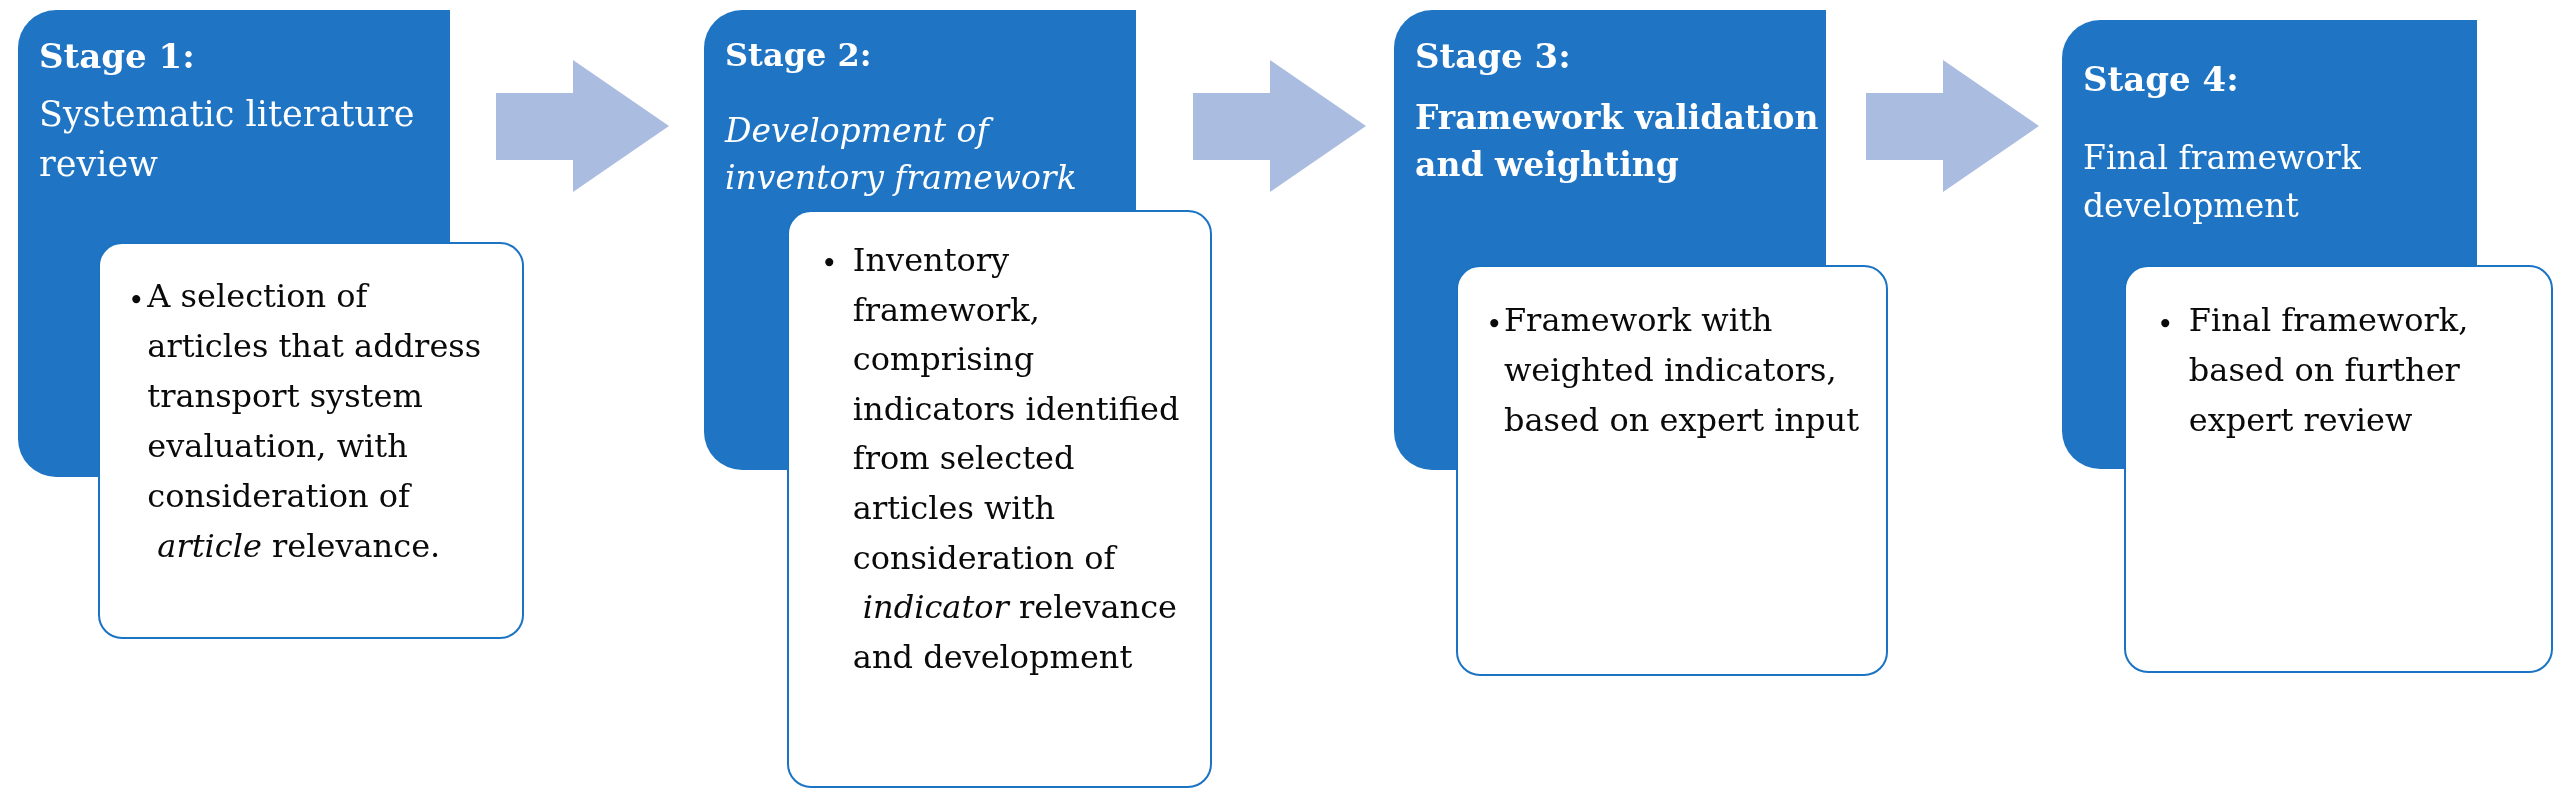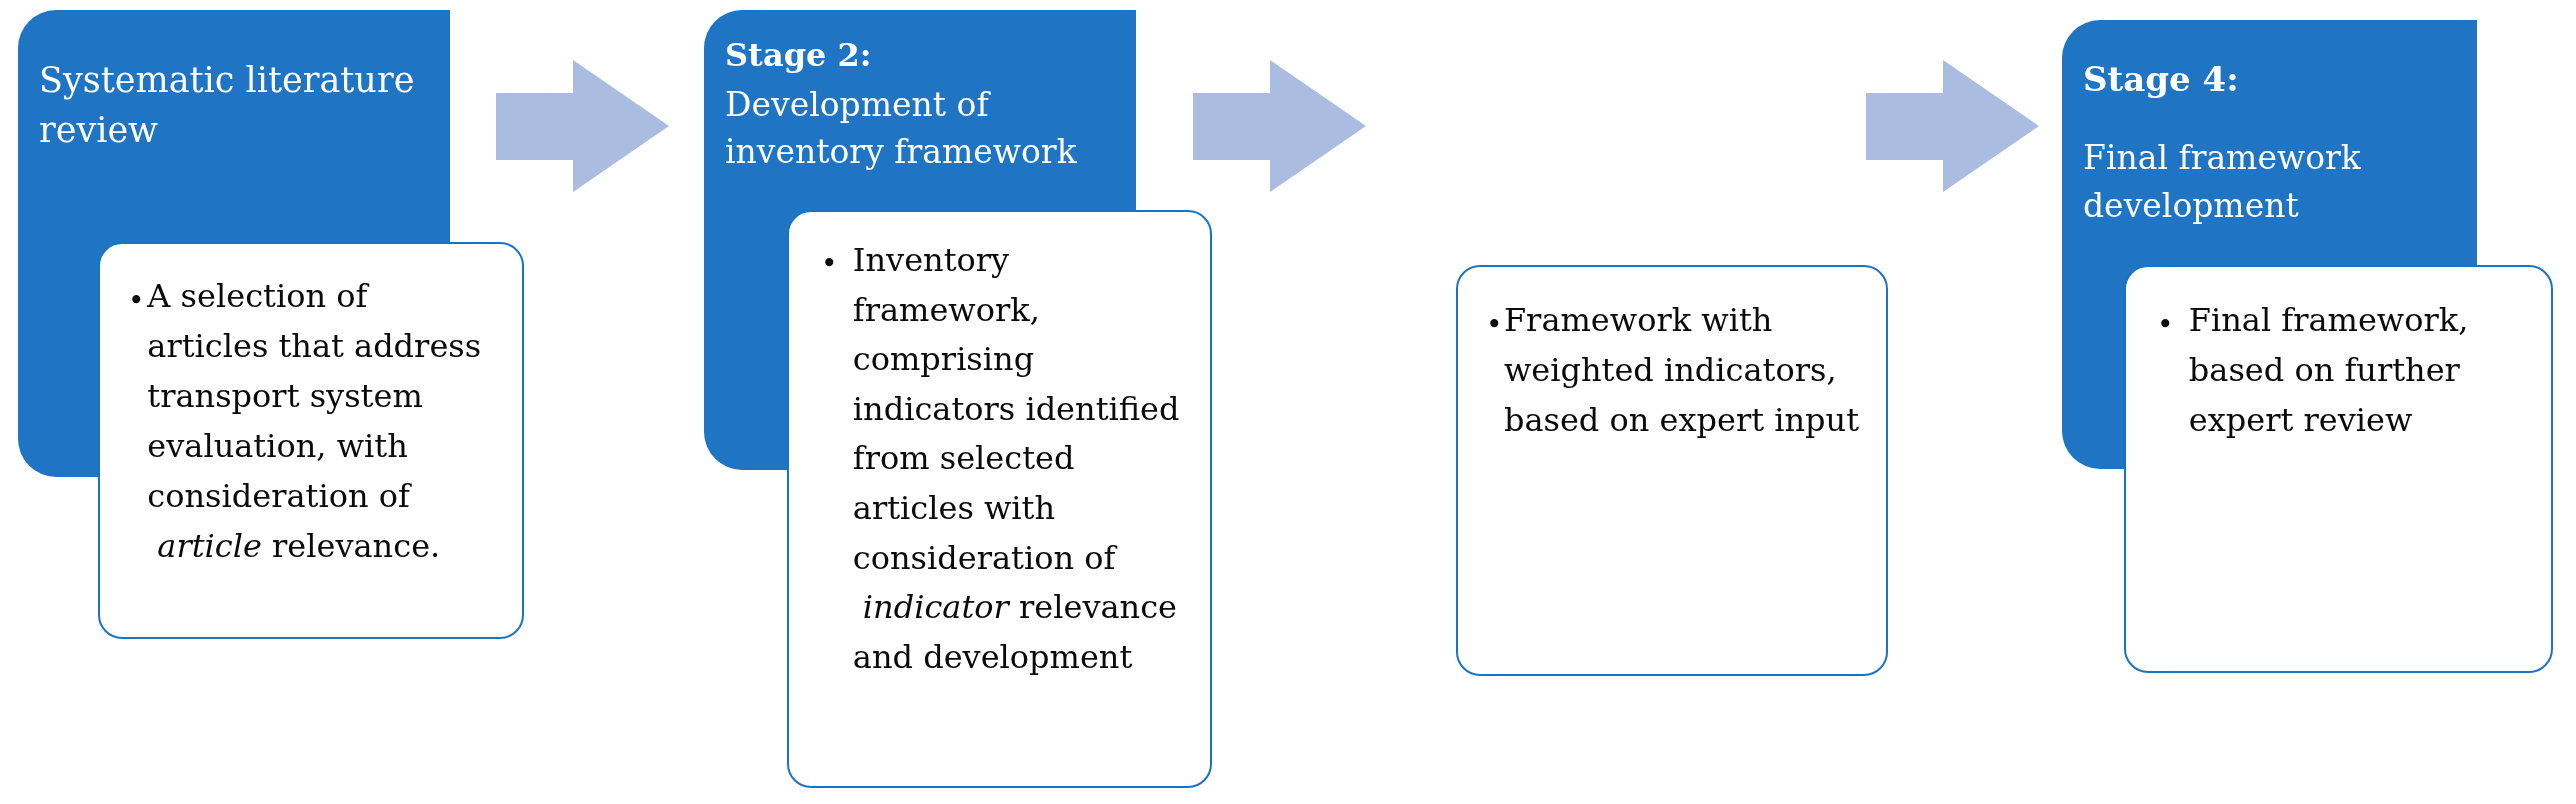--- a/index.html
+++ b/index.html
@@ -91,21 +91,21 @@
   #stage1-detail .bullet-row { font-size: 32px; line-height: 1.56; }
   #stage1-detail .bullet-dot { font-size: 28px; padding-top: 15.3px; padding-right: 2.8px; }
 
   
   #stage2-card {
     left: 704px; top: 9.8px;  width: 432px;  height: 460px;
     border-radius: 38px 0 0 38px;
     padding: 29px 0 0 21px;
   }
   #stage2-card .stage-label { font-size: 32px; line-height: 1.0; }
-  #stage2-card .stage-title  { font-size: 33px; line-height: 1.44; margin-top: 10px; }
+  #stage2-card .stage-title  { font-size: 33px; line-height: 1.44; margin-top: 36px; font-style: italic; }
   #stage2-detail {
     left: 787px; top: 210px; width: 425px;  height: 578px;
     border-radius: 24px;
     padding: 24px 16.7px 0 32px;
   }
   #stage2-detail .bullet-row { font-size: 32px; line-height: 1.55; }
   #stage2-detail .bullet-dot { font-size: 28px; padding-top: 14px; padding-right: 15.3px; }
 
   
   #stage3-card {
@@ -150,20 +150,21 @@
     border-width: 66px 0 66px 96px;
     border-left-color: #AABCE0;
   }
 </style>
 </head>
 <body>
 
 <div id="canvas">
 
   <div class="stage-card" id="stage1-card">
+    <span class="stage-label">Stage 1:</span>
     <span class="stage-title">Systematic literature review</span>
   </div>
   <div class="detail-card" id="stage1-detail">
     <div class="bullet-row">
       <span class="bullet-dot">•</span>
       <span class="bullet-text">
         <span>A selection of articles that address transport system evaluation, with consideration of </span><i>article</i><span> relevance.</span>
       </span>
     </div>
   </div>
@@ -184,20 +185,24 @@
         <span>Inventory framework, comprising indicators identified from selected articles with consideration of </span><i>indicator</i><span> relevance and development</span>
       </span>
     </div>
   </div>
 
   <div class="arrow" id="arrow2">
     <div class="shaft"></div>
     <div class="head"></div>
   </div>
 
+  <div class="stage-card" id="stage3-card">
+    <span class="stage-label">Stage 3:</span>
+    <span class="stage-title bold">Framework validation and weighting</span>
+  </div>
   <div class="detail-card" id="stage3-detail">
     <div class="bullet-row">
       <span class="bullet-dot">•</span>
       <span class="bullet-text">
         <span>Framework with weighted indicators, based on expert input</span><i></i><span></span>
       </span>
     </div>
   </div>
 
   <div class="arrow" id="arrow3">

